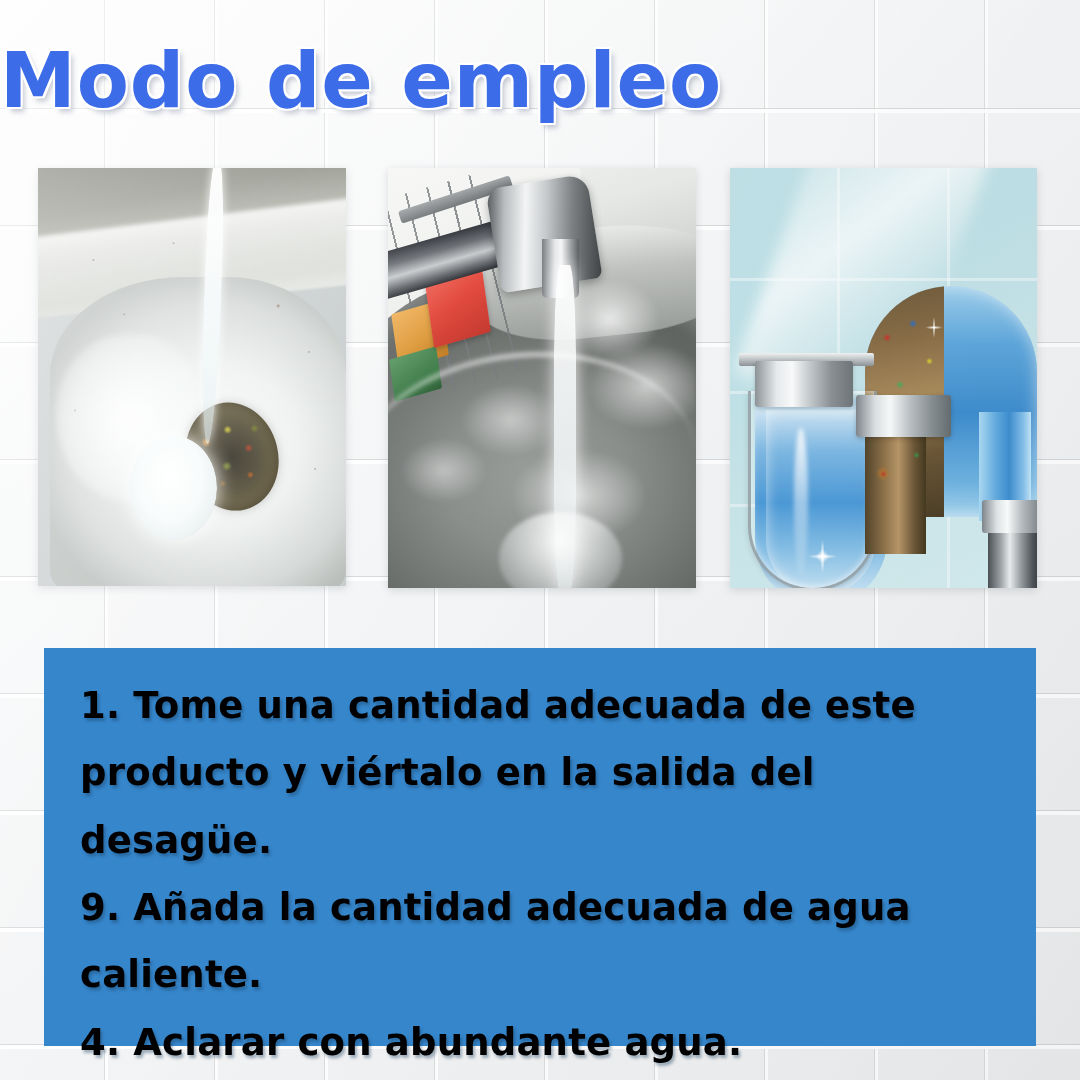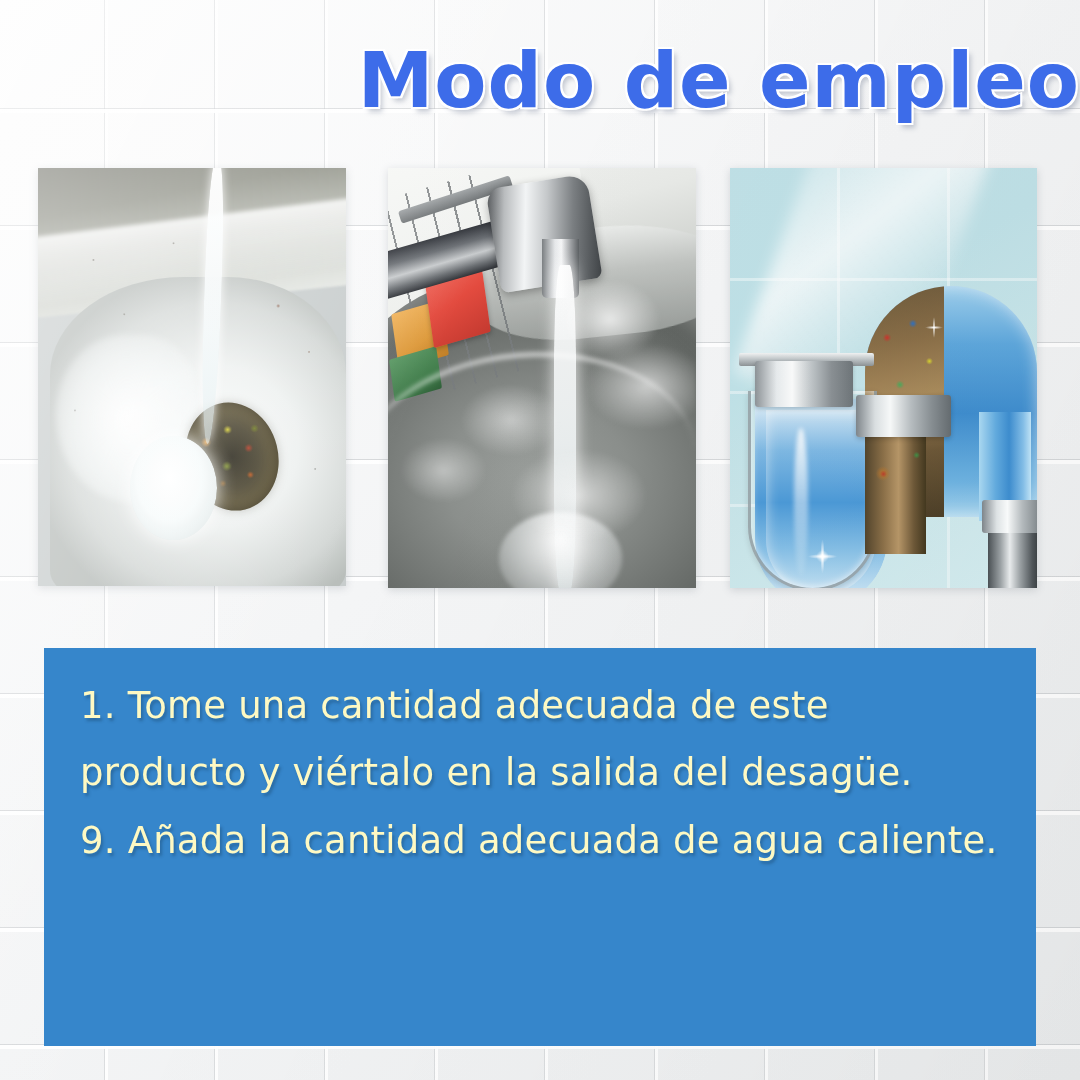--- a/index.html
+++ b/index.html
@@ -54,21 +54,21 @@
     pointer-events: none;
     background: linear-gradient(115deg, rgba(255,255,255,0.55) 0%, rgba(255,255,255,0) 38%, rgba(0,0,0,0.018) 75%, rgba(0,0,0,0.04) 100%);
   }
 
   
   .title {
     position: absolute;
     top: 36px;
     left: 0;
     width: 1080px;
-    text-align: right;
+    text-align: left;
     font-size: 76px;
     font-weight: 700;
     letter-spacing: 1px;
     color: #3d6ce9;
     font-family: "DejaVu Sans", sans-serif;
     text-shadow:
       -2px -2px 0 #ffffff,
        2px -2px 0 #ffffff,
       -2px  2px 0 #ffffff,
        2px  2px 0 #ffffff,
@@ -409,23 +409,23 @@
     background: #3686cb;
     z-index: 4;
   }
   .steps {
     position: absolute;
     left: 36px;
     top: 24px;
     right: 26px;
   }
   .step {
-    color: #fef9c3;
+    color: #000000;
     font-family: "DejaVu Sans", sans-serif;
-    font-weight: 400;
+    font-weight: 700;
     font-size: 37px;
     line-height: 1.82;
     letter-spacing: 0.2px;
     text-shadow: 2px 3px 3px rgba(20,60,95,0.38);
     white-space: pre-wrap;
   }
 </style>
 </head>
 <body>
 
@@ -485,16 +485,17 @@
       <div class="p3-sparkle-2"></div>
     </div>
 
   </div>
 
   <div class="panel">
     <div class="steps">
       <div class="step">1. Tome una cantidad adecuada de este
 producto y viértalo en la salida del desagüe.</div>
       <div class="step">9. Añada la cantidad adecuada de agua caliente.</div>
+      <div class="step">4. Aclarar con abundante agua.</div>
     </div>
   </div>
 
 </div>
 
 </body></html>

